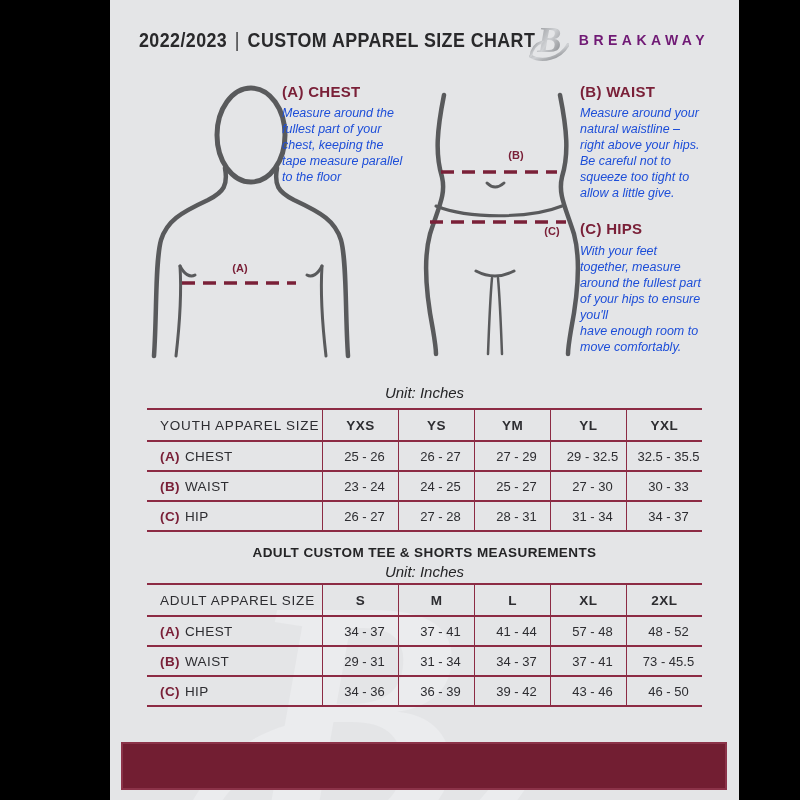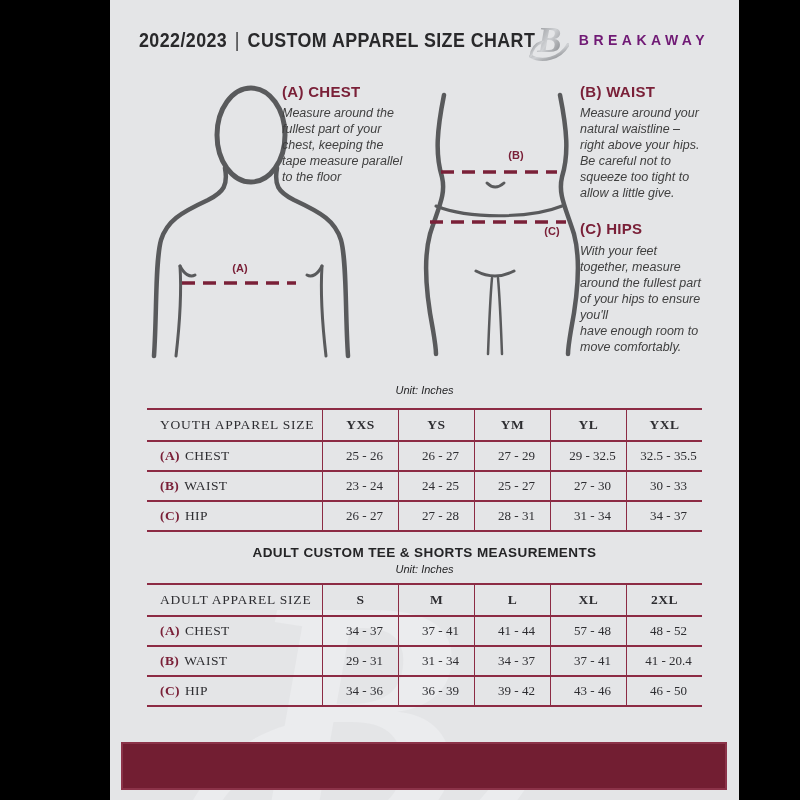--- a/index.html
+++ b/index.html
@@ -11,30 +11,30 @@
   .hdr-title{position:absolute;left:29px;top:28px;white-space:nowrap;
              font-weight:700;font-size:21px;color:#29292b;letter-spacing:.5px;
              transform:scaleX(.85);transform-origin:left center;z-index:3;}
   .hdr-title .sep{font-weight:400;margin:0 9px;color:#3a3a3c;}
   .brand{position:absolute;right:30px;top:18px;display:flex;align-items:center;gap:10px;z-index:3;}
   .brand-name{font-weight:700;font-size:14px;letter-spacing:4.5px;color:#701a75;}
 
   
   .fig-svg{position:absolute;left:24px;top:82px;z-index:1;}
   .m-head{position:absolute;font-weight:800;font-size:15px;color:#7a2038;letter-spacing:.3px;z-index:2;}
-  .m-desc{position:absolute;font-style:italic;font-size:12.5px;line-height:16px;color:#404040;
+  .m-desc{position:absolute;font-style:italic;font-size:12.5px;line-height:16px;color:#1d4ed8;
           white-space:pre-line;z-index:2;}
   .marker{position:absolute;width:26px;text-align:center;font-weight:800;font-size:11px;color:#7a2038;z-index:2;}
 
   
   .tbl-title{position:absolute;width:100%;text-align:center;font-weight:700;font-size:13.5px;
              letter-spacing:.4px;color:#242426;z-index:2;}
-  .tbl-unit{position:absolute;width:100%;text-align:center;font-style:italic;font-size:11px;
+  .tbl-unit{position:absolute;width:100%;text-align:center;font-style:italic;font-size:15px;
             color:#242426;z-index:2;}
-  .tgrid{position:absolute;left:37px;width:555px;border-top:2px solid #8c2b44;z-index:2;font-family:Liberation Serif, serif;}
+  .tgrid{position:absolute;left:37px;width:555px;border-top:2px solid #8c2b44;z-index:2;}
   .trow{display:grid;grid-template-columns:175px repeat(5,1fr);height:30px;
         box-sizing:border-box;border-bottom:2px solid #8c2b44;}
   .trow.head{height:32px;}
   .tcell{display:flex;align-items:center;justify-content:center;color:#2d2d31;}
   .tcell + .tcell{border-left:1.5px solid #8c2b44;}
   .tcell.corner{justify-content:flex-start;padding-left:13px;font-size:13.5px;letter-spacing:.8px;}
   .tcell.size{font-weight:700;font-size:13.5px;letter-spacing:.5px;}
   .tcell.rowlabel{justify-content:flex-start;padding-left:13px;font-size:13.5px;letter-spacing:.4px;}
   .tcell.val{font-size:13px;padding-left:8px;}
   .pfx{color:#7a2038;font-weight:800;margin-right:5px;}
@@ -201,21 +201,21 @@
       </div>
       <div class="trow">
         <div class="tcell rowlabel">
           <span class="pfx">(B)</span>
           <span>WAIST</span>
         </div>
         <div class="tcell val">29 - 31</div>
         <div class="tcell val">31 - 34</div>
         <div class="tcell val">34 - 37</div>
         <div class="tcell val">37 - 41</div>
-        <div class="tcell val">41 - 20.4</div>
+        <div class="tcell val">73 - 45.5</div>
       </div>
       <div class="trow">
         <div class="tcell rowlabel">
           <span class="pfx">(C)</span>
           <span>HIP</span>
         </div>
         <div class="tcell val">34 - 36</div>
         <div class="tcell val">36 - 39</div>
         <div class="tcell val">39 - 42</div>
         <div class="tcell val">43 - 46</div>

